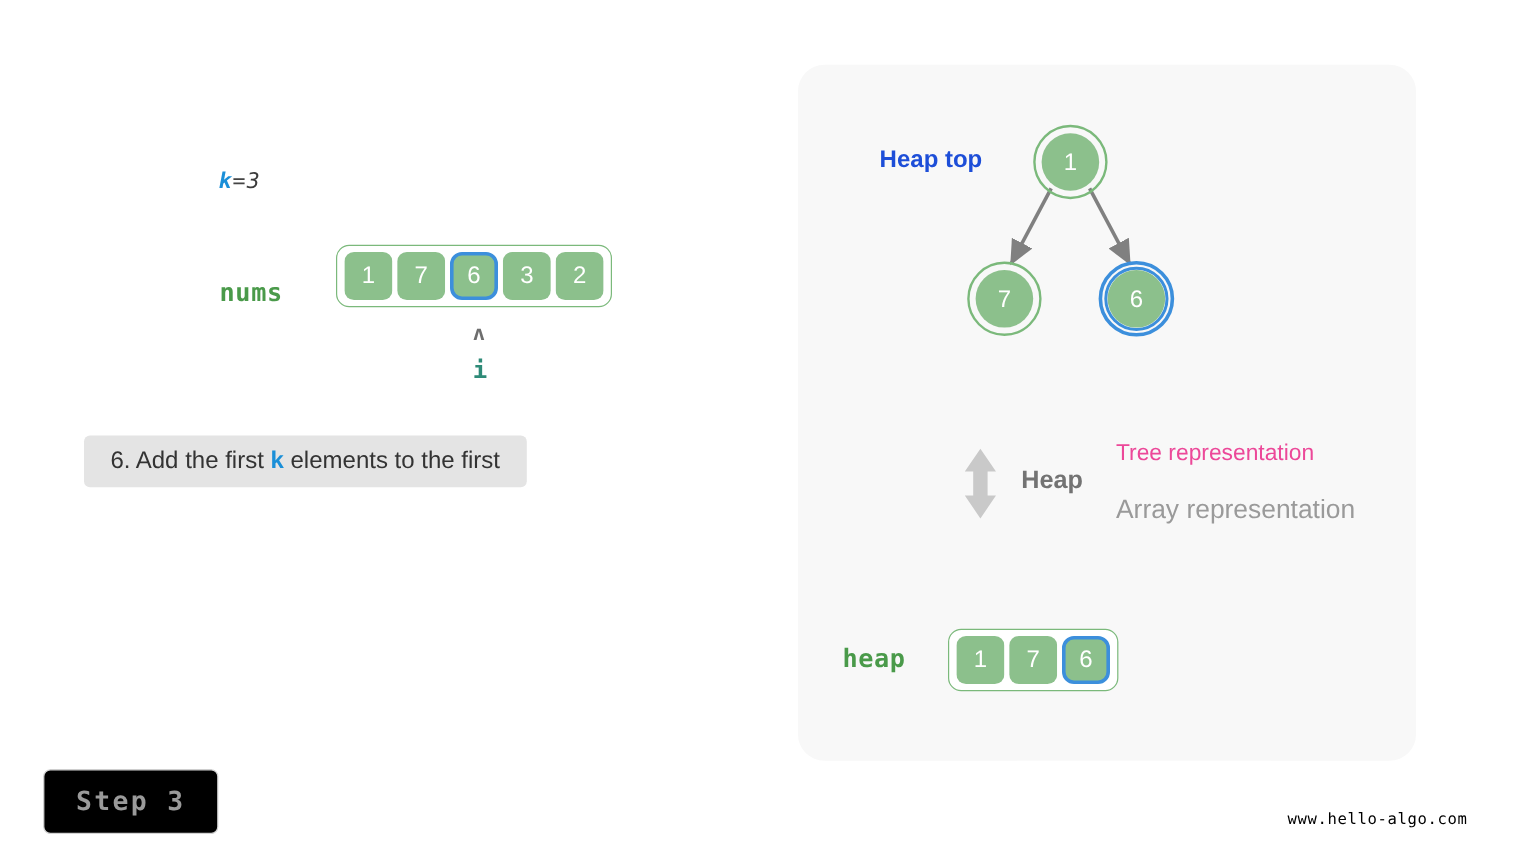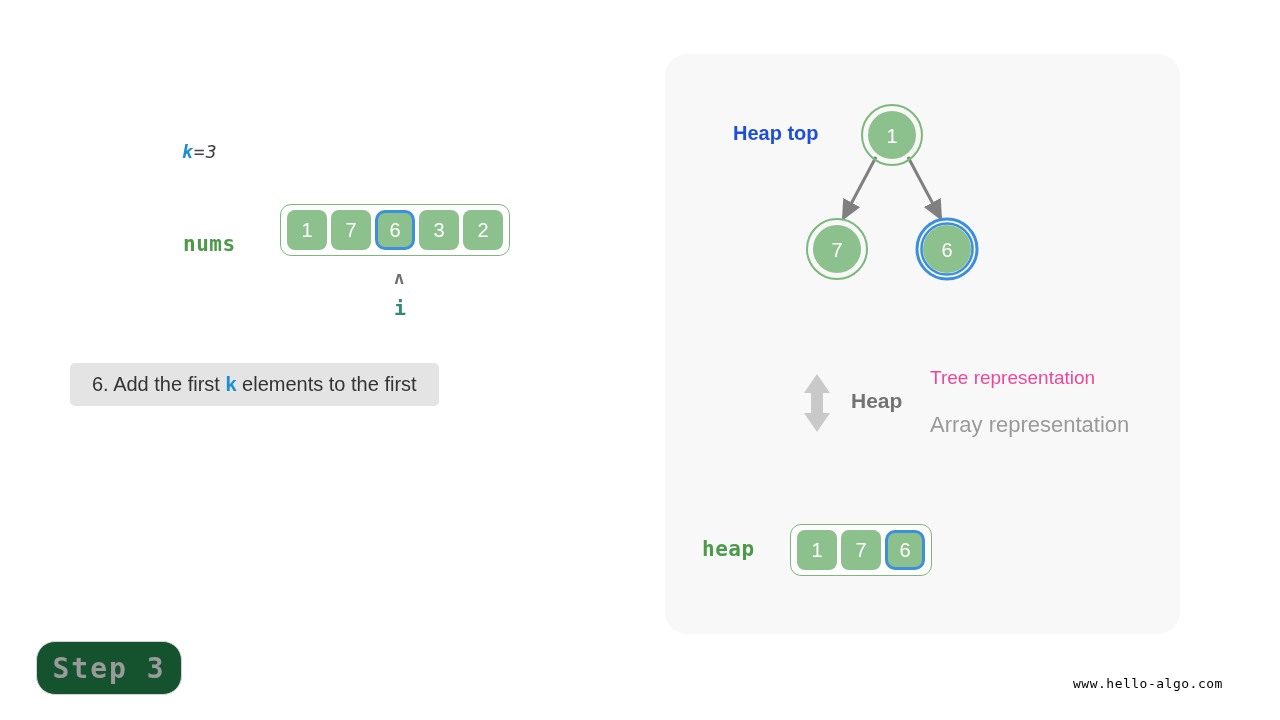--- a/index.html
+++ b/index.html
@@ -105,26 +105,26 @@
   }
   #caption .k { color: #1a8fd8; font-weight: bold; }
 
   
   #step-badge {
     left: 36px;
     top: 641px;
     width: 144px;
     height: 52px;
     border: 1.6px solid #d3d3d3;
-    border-radius: 19px;
-    background: #14532d;
+    border-radius: 6px;
+    background: #000000;
     display: flex;
     align-items: center;
     justify-content: center;
-    font-size: 28px;
+    font-size: 22px;
     font-weight: bold;
     letter-spacing: 2px;
     color: #9a9a9a;
   }
 
   
   #watermark {
     left: 1073px;
     top: 676px;
     font-size: 13px;

